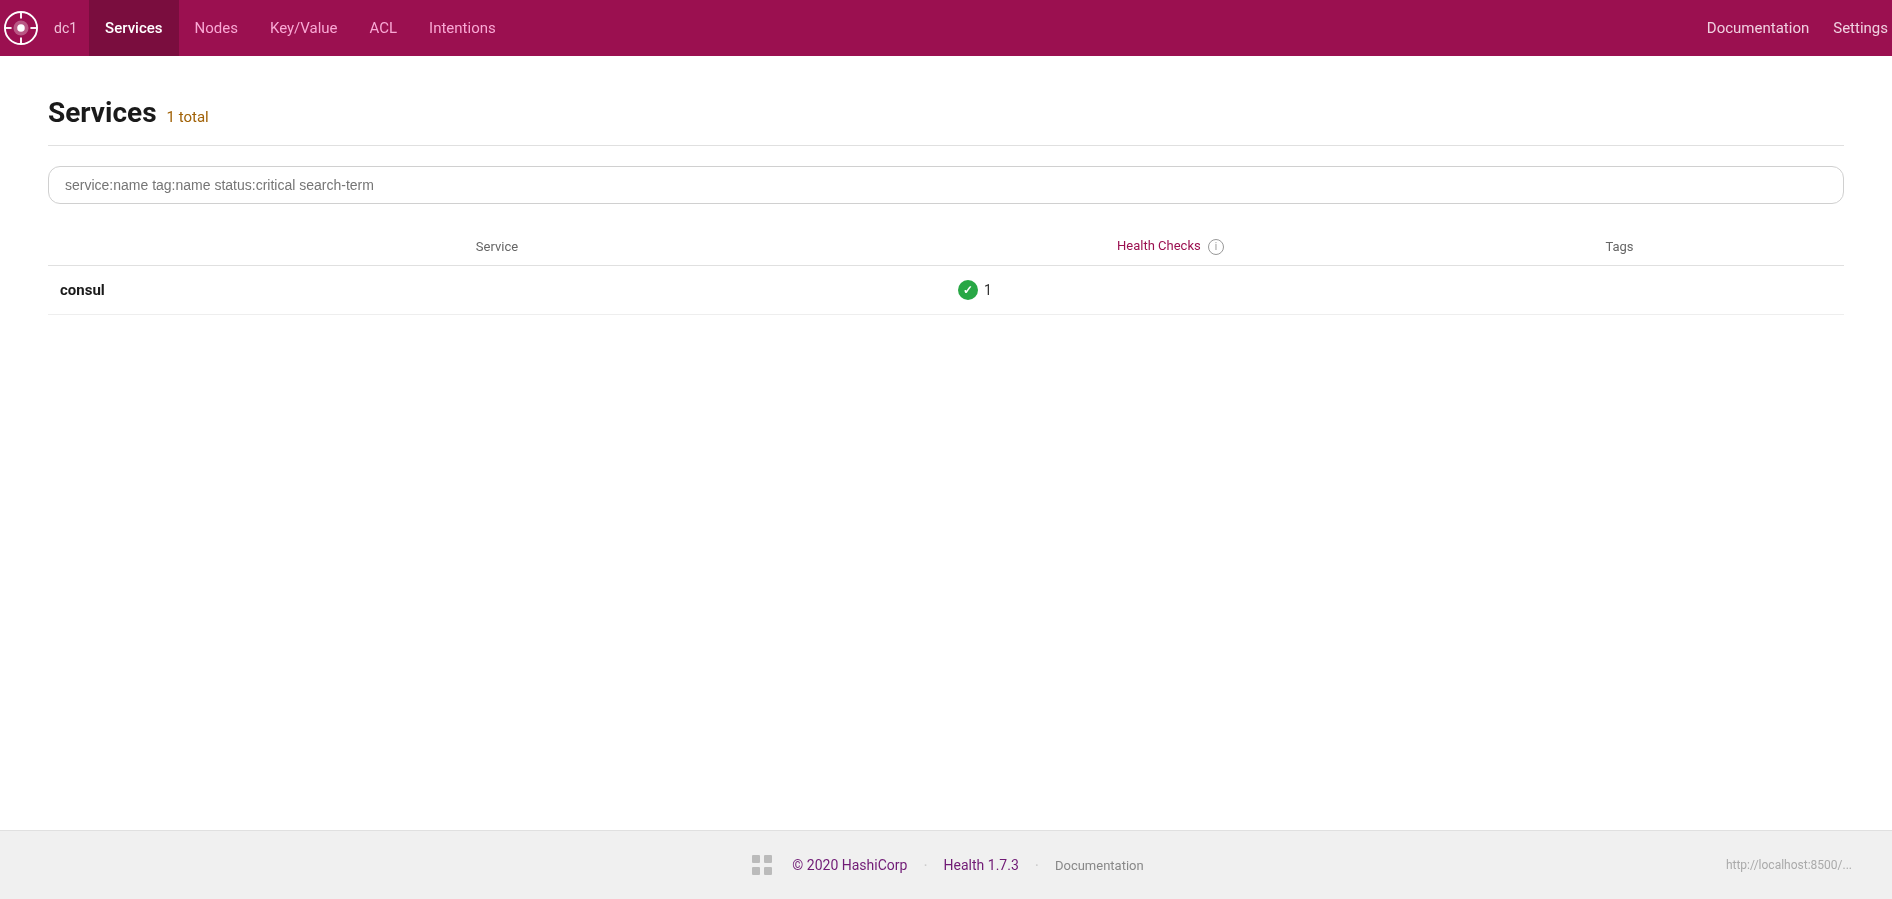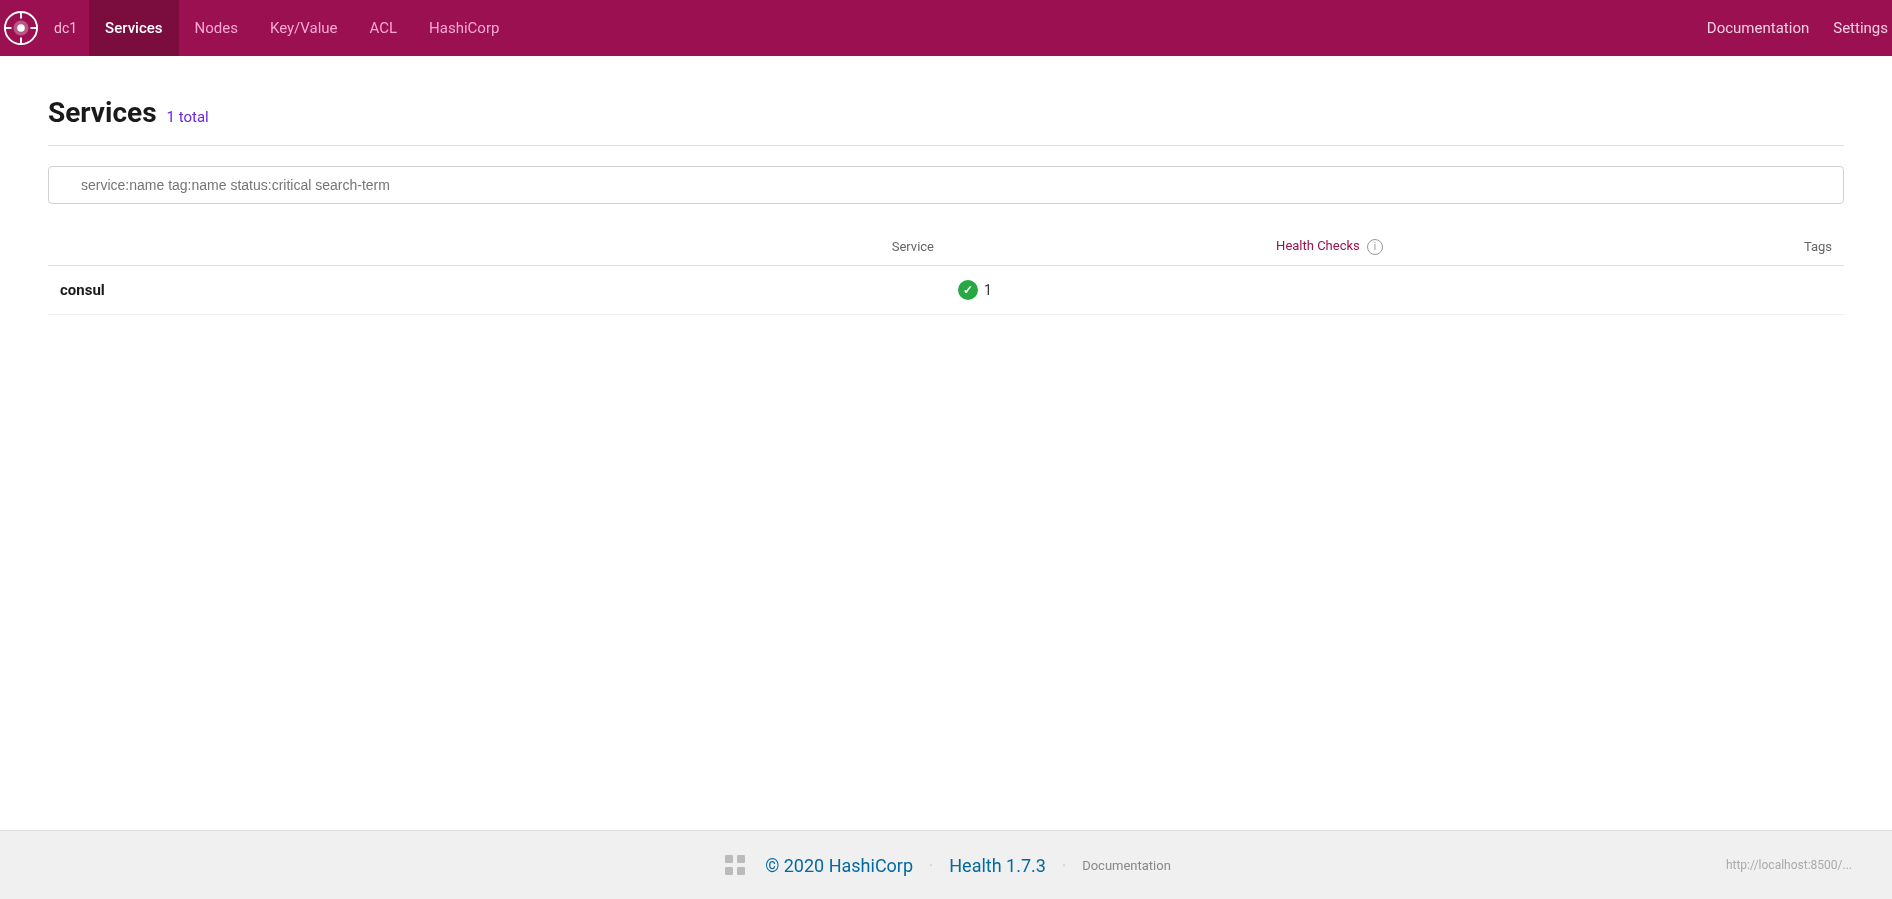--- a/index.html
+++ b/index.html
@@ -96,58 +96,58 @@
 
     .page-title {
       font-size: 28px;
       font-weight: 700;
       color: #1a1a1a;
       margin-right: 10px;
     }
 
     .page-subtitle {
       font-size: 15px;
-      color: #6d28d9;
+      color: #a16207;
       font-weight: 400;
     }
 
     .divider {
       border: none;
       border-top: 1px solid #e0e0e0;
       margin-bottom: 20px;
     }
 
     
     .search-container {
       margin-bottom: 24px;
     }
 
     .search-input {
       width: 100%;
-      padding: 10px 32px;
+      padding: 10px 16px;
       border: 1px solid #d0d0d0;
-      border-radius: 4px;
+      border-radius: 12px;
       font-size: 14px;
       color: #333;
       outline: none;
       background: #fff;
     }
 
     
     .services-table {
       width: 100%;
       border-collapse: collapse;
     }
 
     .services-table thead tr {
       border-bottom: 1px solid #e0e0e0;
     }
 
     .services-table th {
-      text-align: right;
+      text-align: center;
       padding: 10px 12px;
       font-size: 13px;
       font-weight: 400;
       color: #666;
     }
 
     .services-table th.health-checks-col {
       color: #9b1050;
     }
 
@@ -239,22 +239,22 @@
       align-items: center;
     }
 
     .footer-logo svg {
       width: 28px;
       height: 28px;
       opacity: 0.5;
     }
 
     .footer-text {
-      font-size: 18px;
-      color: #0369a1;
+      font-size: 14px;
+      color: #701a75;
     }
 
     .footer-link {
       font-size: 13px;
       color: #888;
       text-decoration: none;
       cursor: pointer;
     }
 
     .footer-url {
@@ -282,21 +282,21 @@
       <line x1="1" y1="18" x2="8" y2="18" stroke="white" stroke-width="2"></line>
       <line x1="28" y1="18" x2="35" y2="18" stroke="white" stroke-width="2"></line>
     </svg>
   </div>
   <div class="nav-links">
     <span class="nav-dc">dc1</span>
     <a class="nav-link active">Services</a>
     <a class="nav-link">Nodes</a>
     <a class="nav-link">Key/Value</a>
     <a class="nav-link">ACL</a>
-    <a class="nav-link">HashiCorp</a>
+    <a class="nav-link">Intentions</a>
   </div>
   <div class="nav-right">
     <a>Documentation</a>
     <a>Settings</a>
   </div>
 </nav>
 
 <main>
   <div class="page-header">
     <h1 class="page-title">Services</h1>

